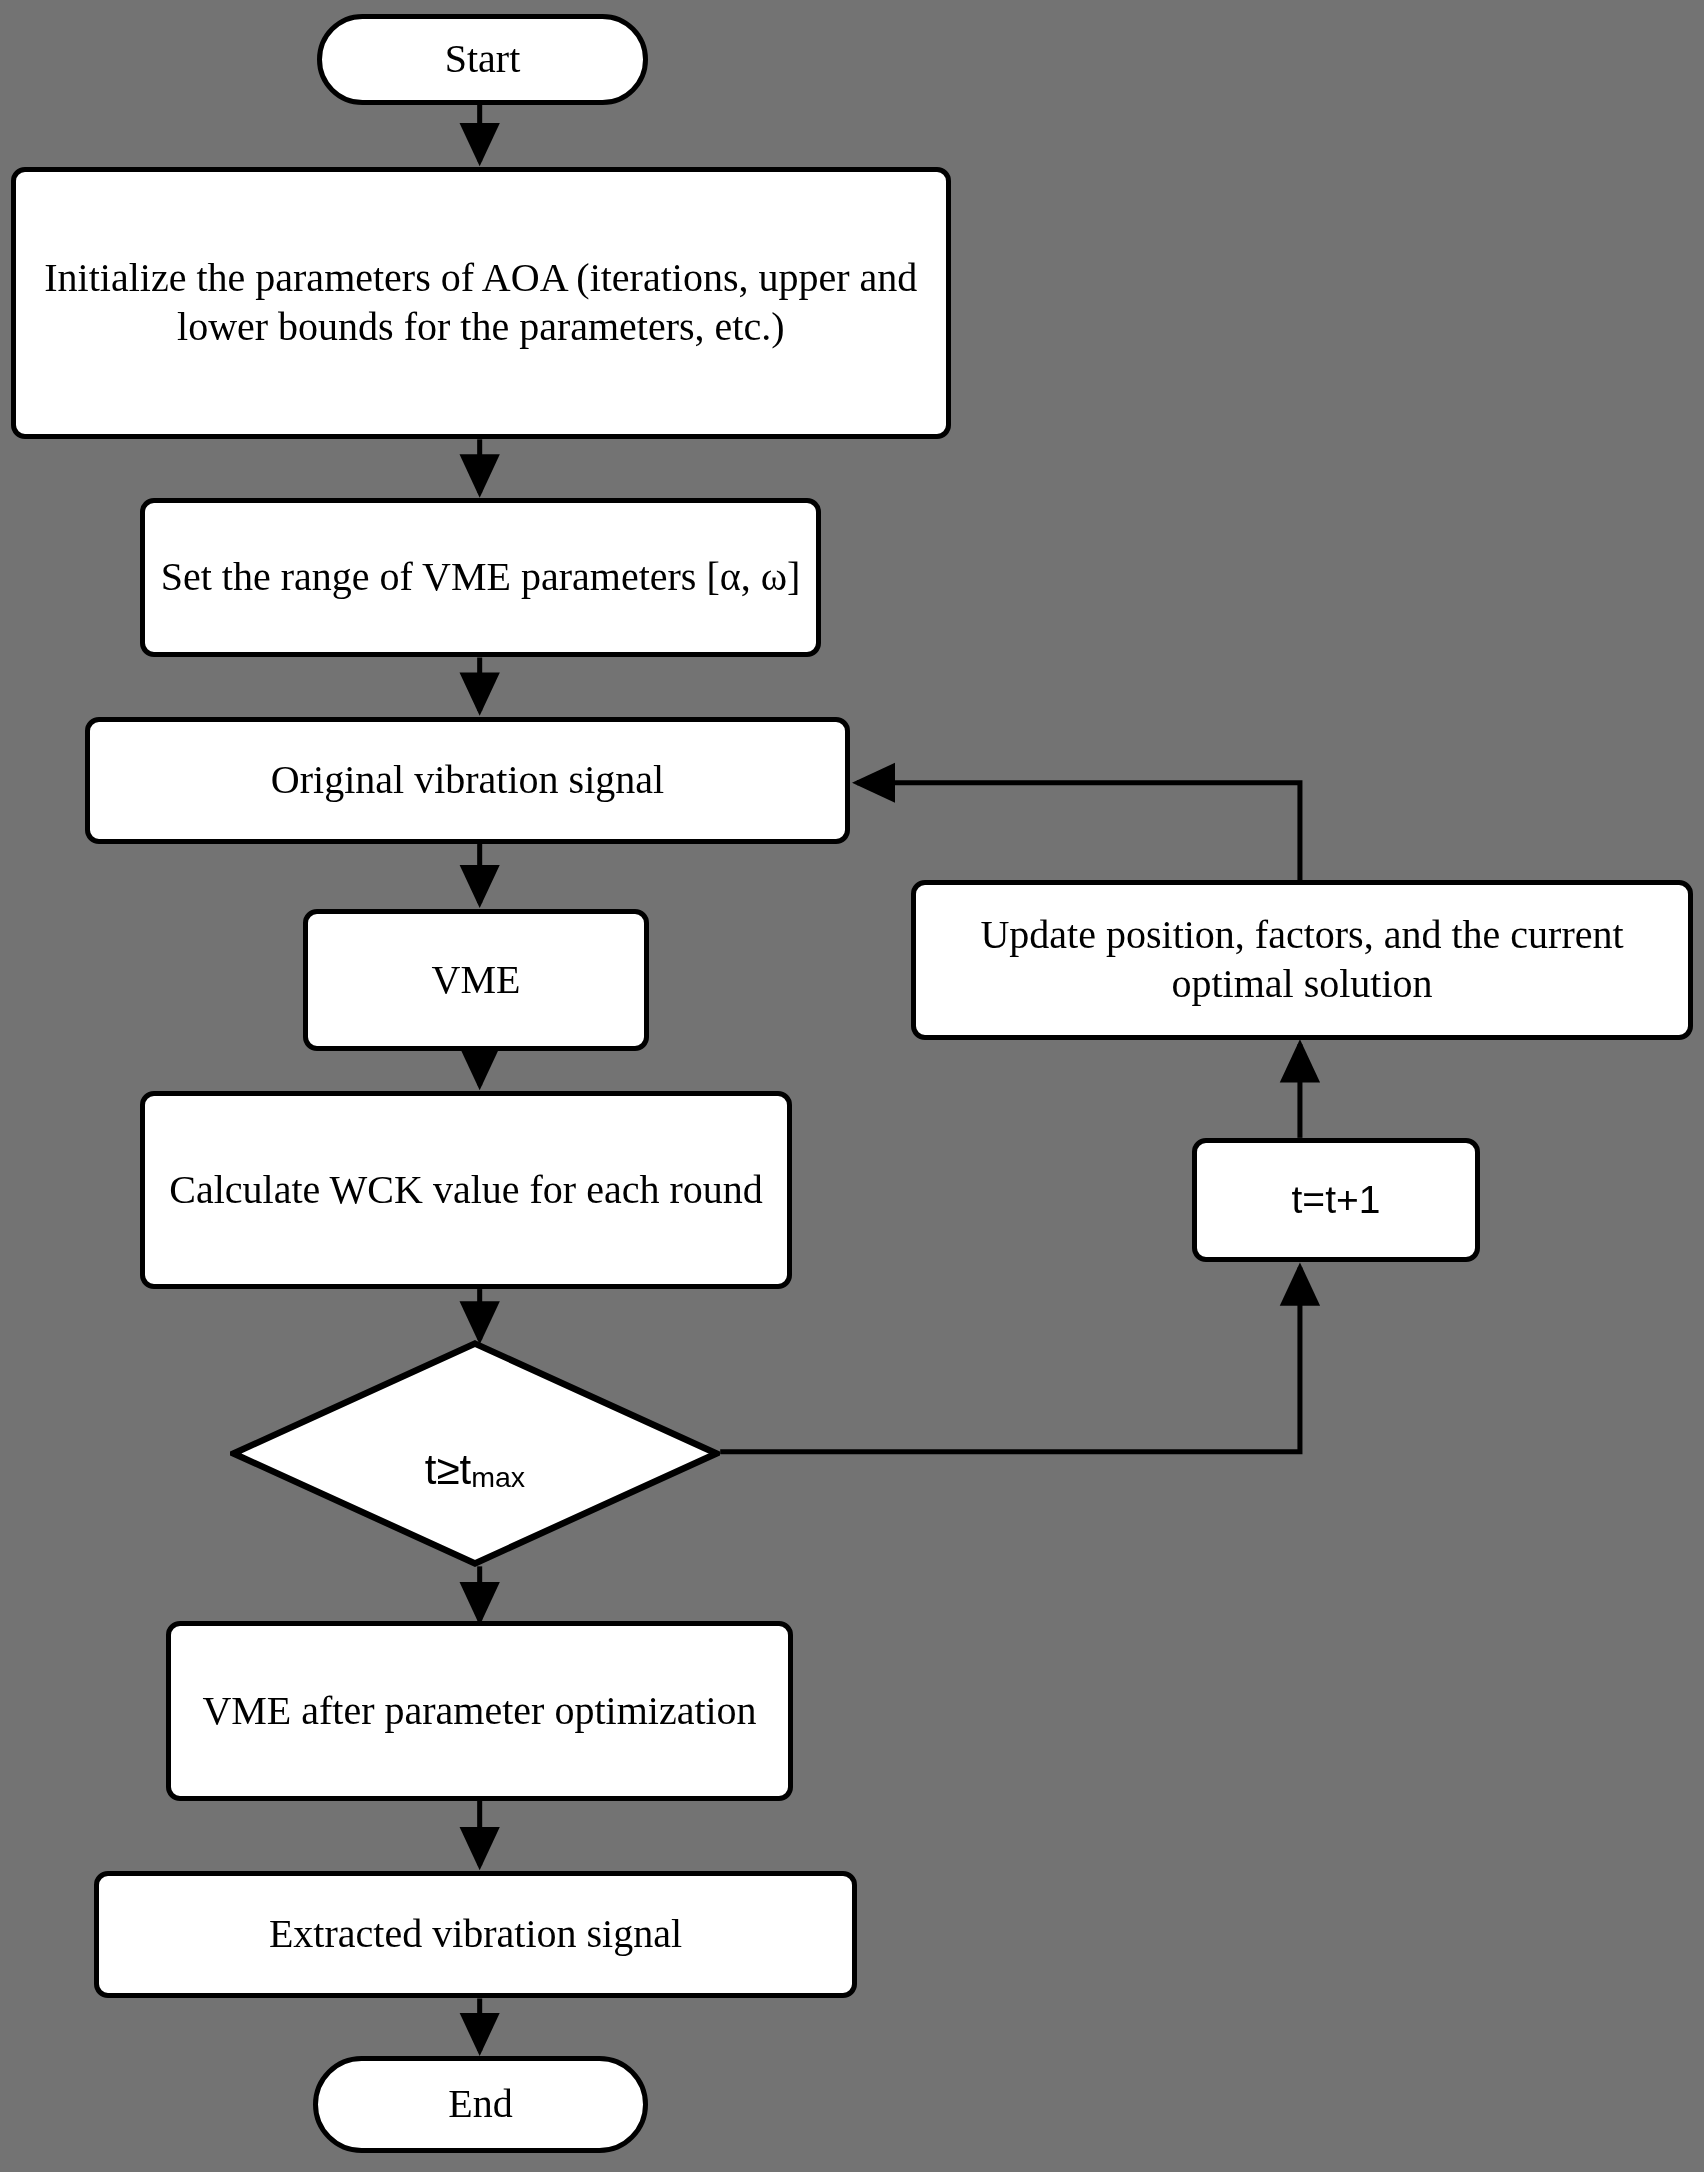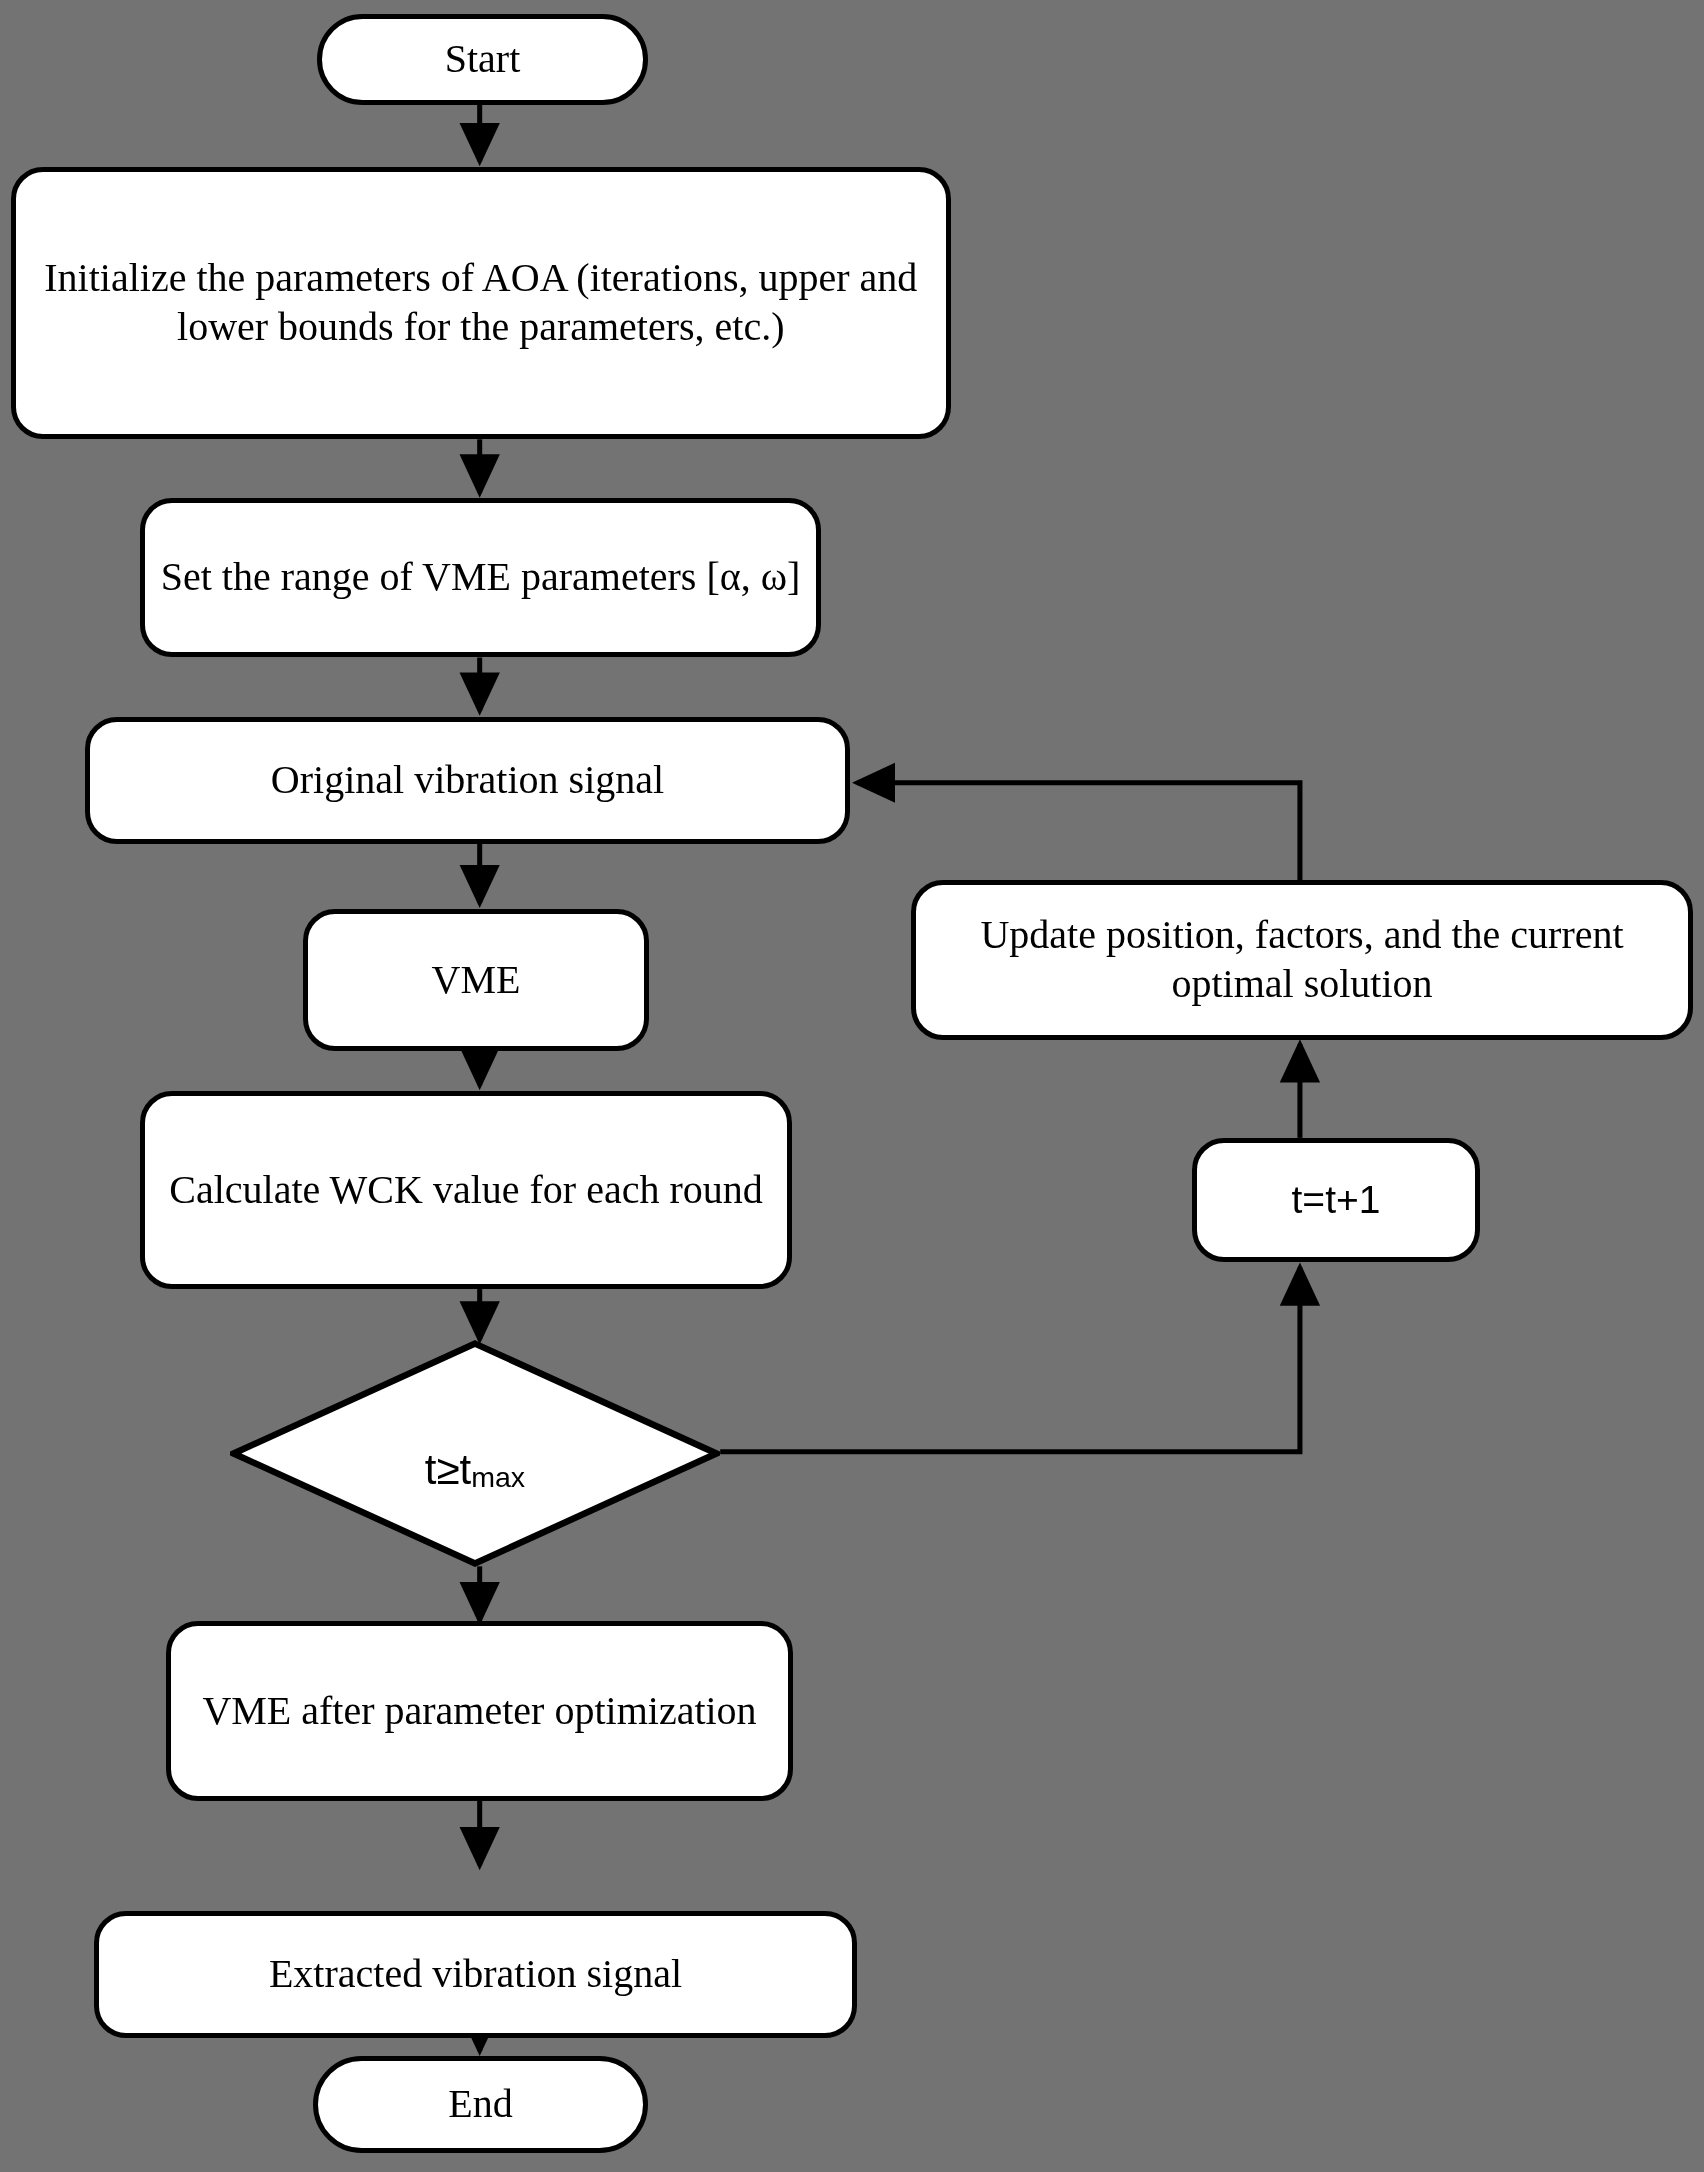--- a/index.html
+++ b/index.html
@@ -32,21 +32,21 @@
     display: flex;
     align-items: center;
     justify-content: center;
     text-align: center;
     color: #000000;
     line-height: 1.22;
     font-family: "Liberation Serif", "DejaVu Serif", serif;
     z-index: 2;
   }
   .node.terminal { border-radius: 720px; }
-  .node.process  { border-radius: 32px; }
+  .node.process  { border-radius: 14px; }
   .node-label { display: block; padding: 0 10px; }
 
   .diamond-wrap {
     position: absolute;
     z-index: 2;
   }
   .diamond-label {
     position: absolute;
     left: 0;
     top: 16px;
@@ -132,21 +132,21 @@
     <div class="diamond-label" style="font-size:42px;">
       <span>t≥t</span>
         <sub>max</sub>
     </div>
   </div>
 
   <div class="node process" style="left:166px; top:1621px; width:627px; height:180px; font-size:40px;">
     <span class="node-label">VME after parameter optimization</span>
   </div>
 
-  <div class="node process" style="left:94px; top:1871px; width:763px; height:127px; font-size:40px;margin-top:40px;">
+  <div class="node process" style="left:94px; top:1871px; width:763px; height:127px; font-size:40px;">
     <span class="node-label">Extracted vibration signal</span>
   </div>
 
   <div class="node terminal" style="left:313px; top:2056px; width:335px; height:97px; font-size:40px;">
     <span class="node-label">End</span>
   </div>
 
   <div class="node process" style="left:911px; top:880px; width:782px; height:160px; font-size:40px;justify-content:center;">
     <span class="node-label">Update position, factors, and the current optimal solution</span>
   </div>

